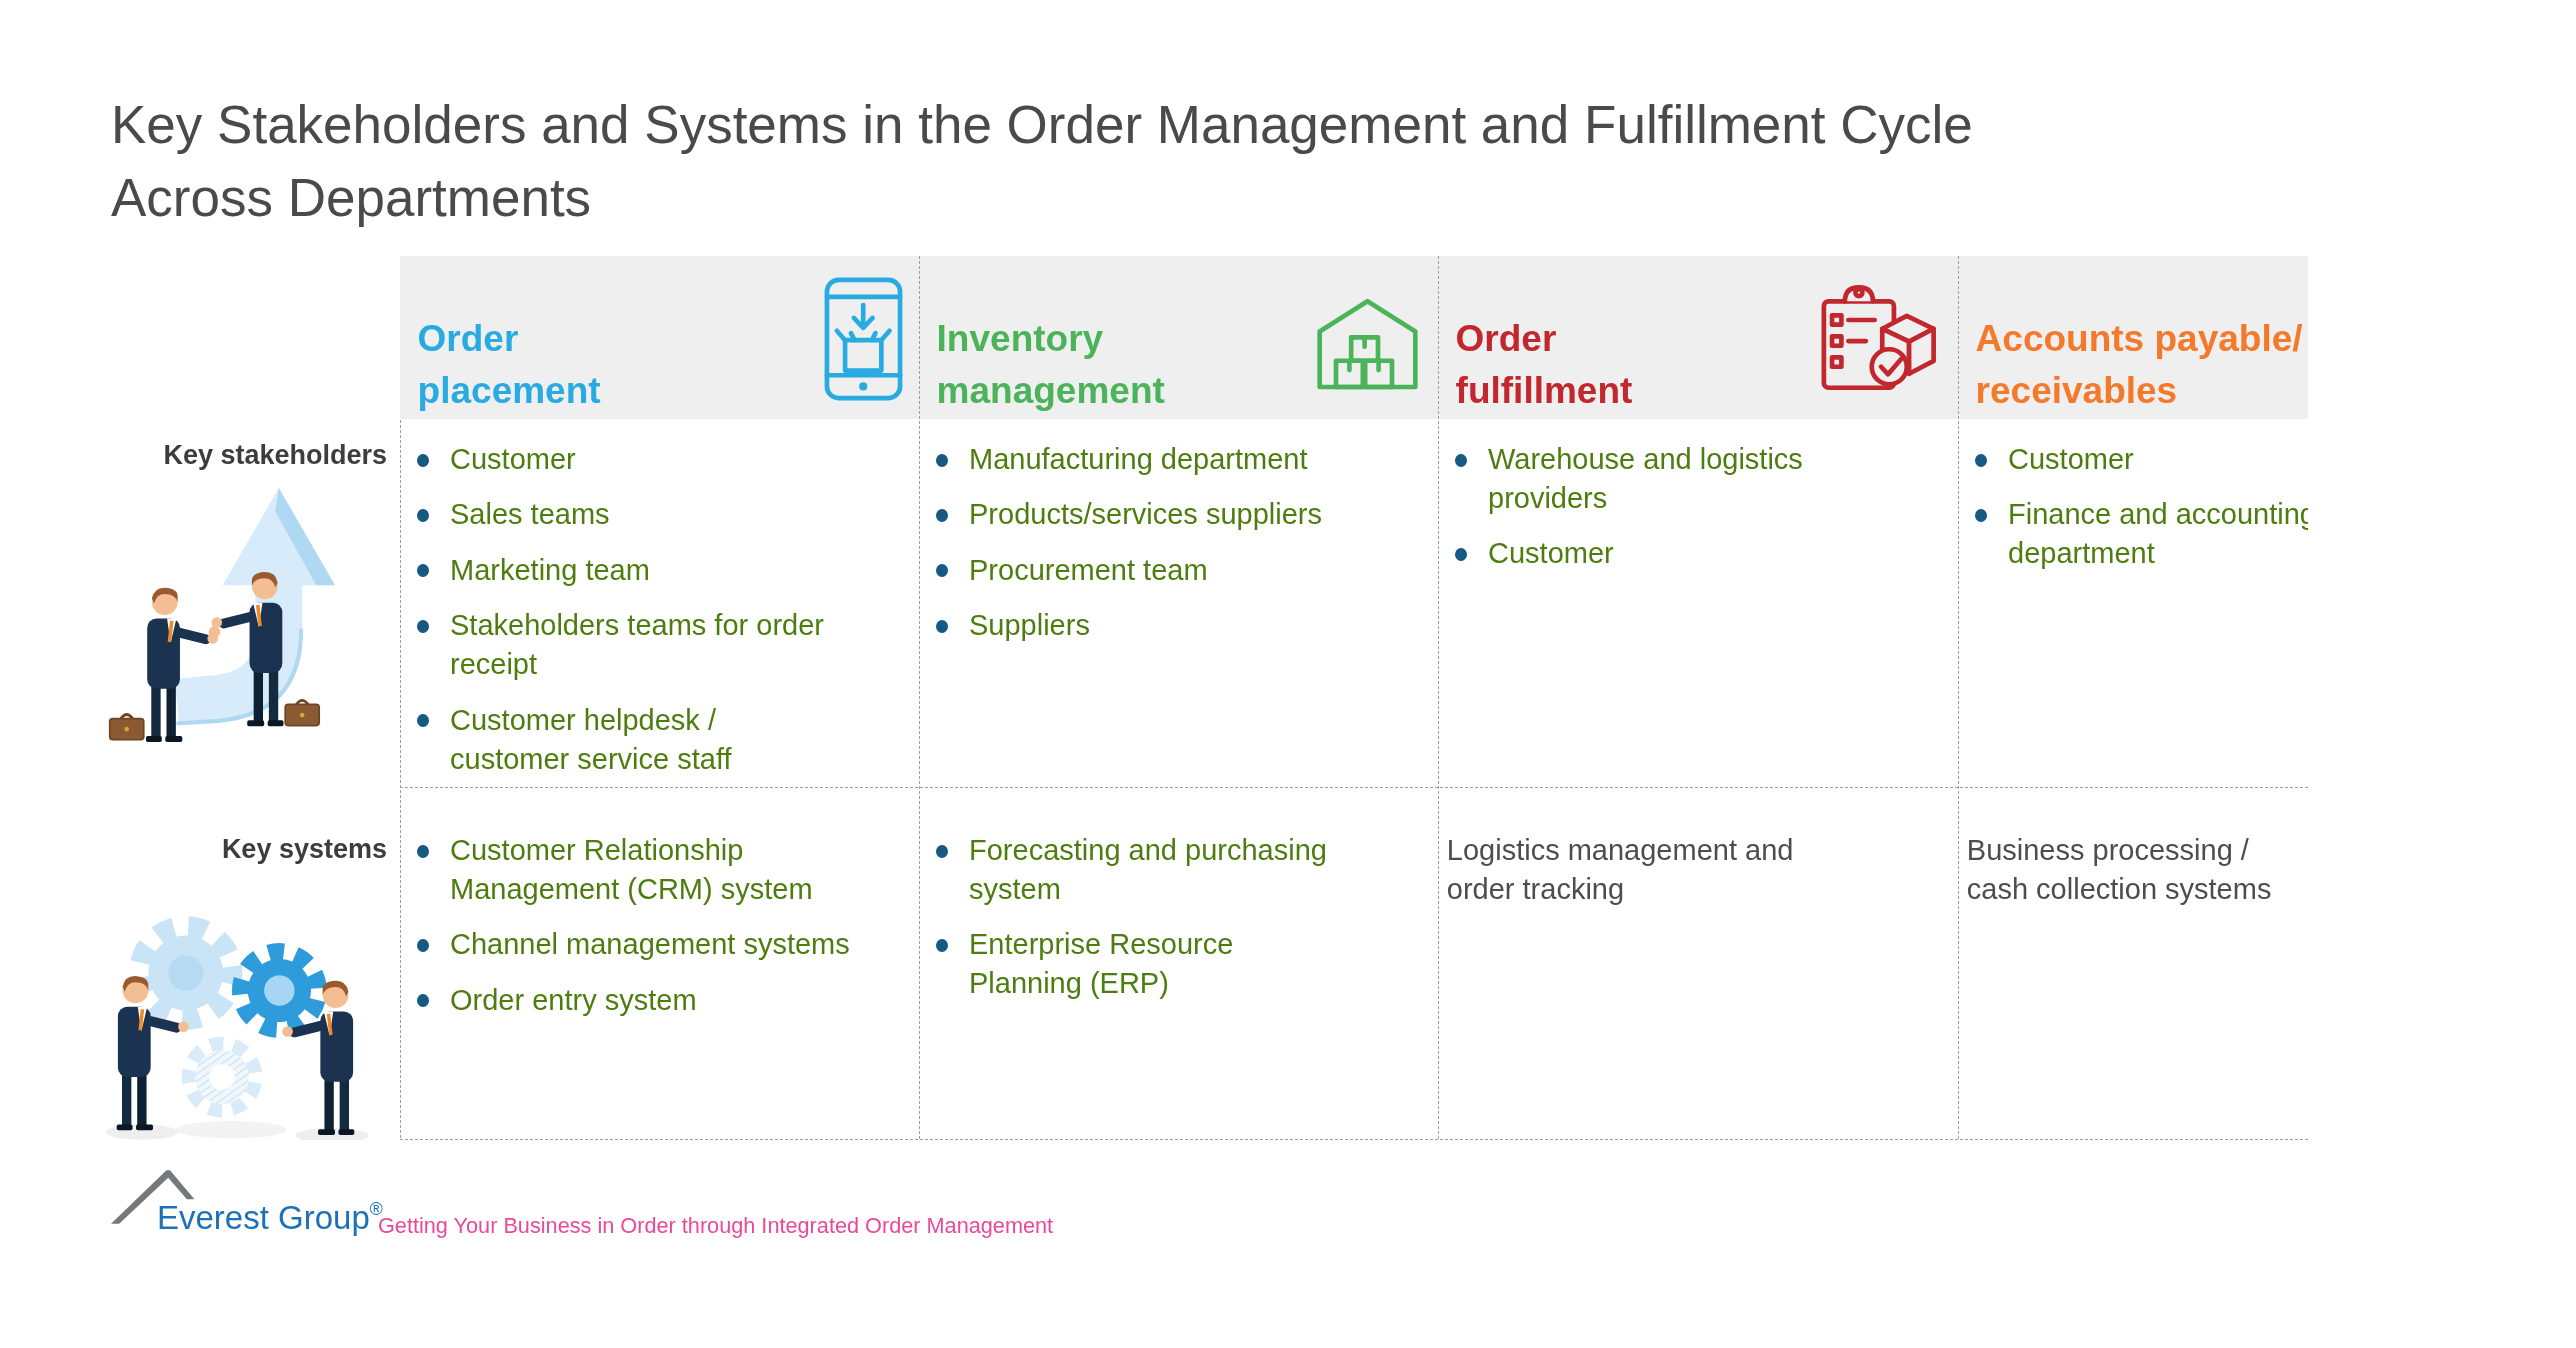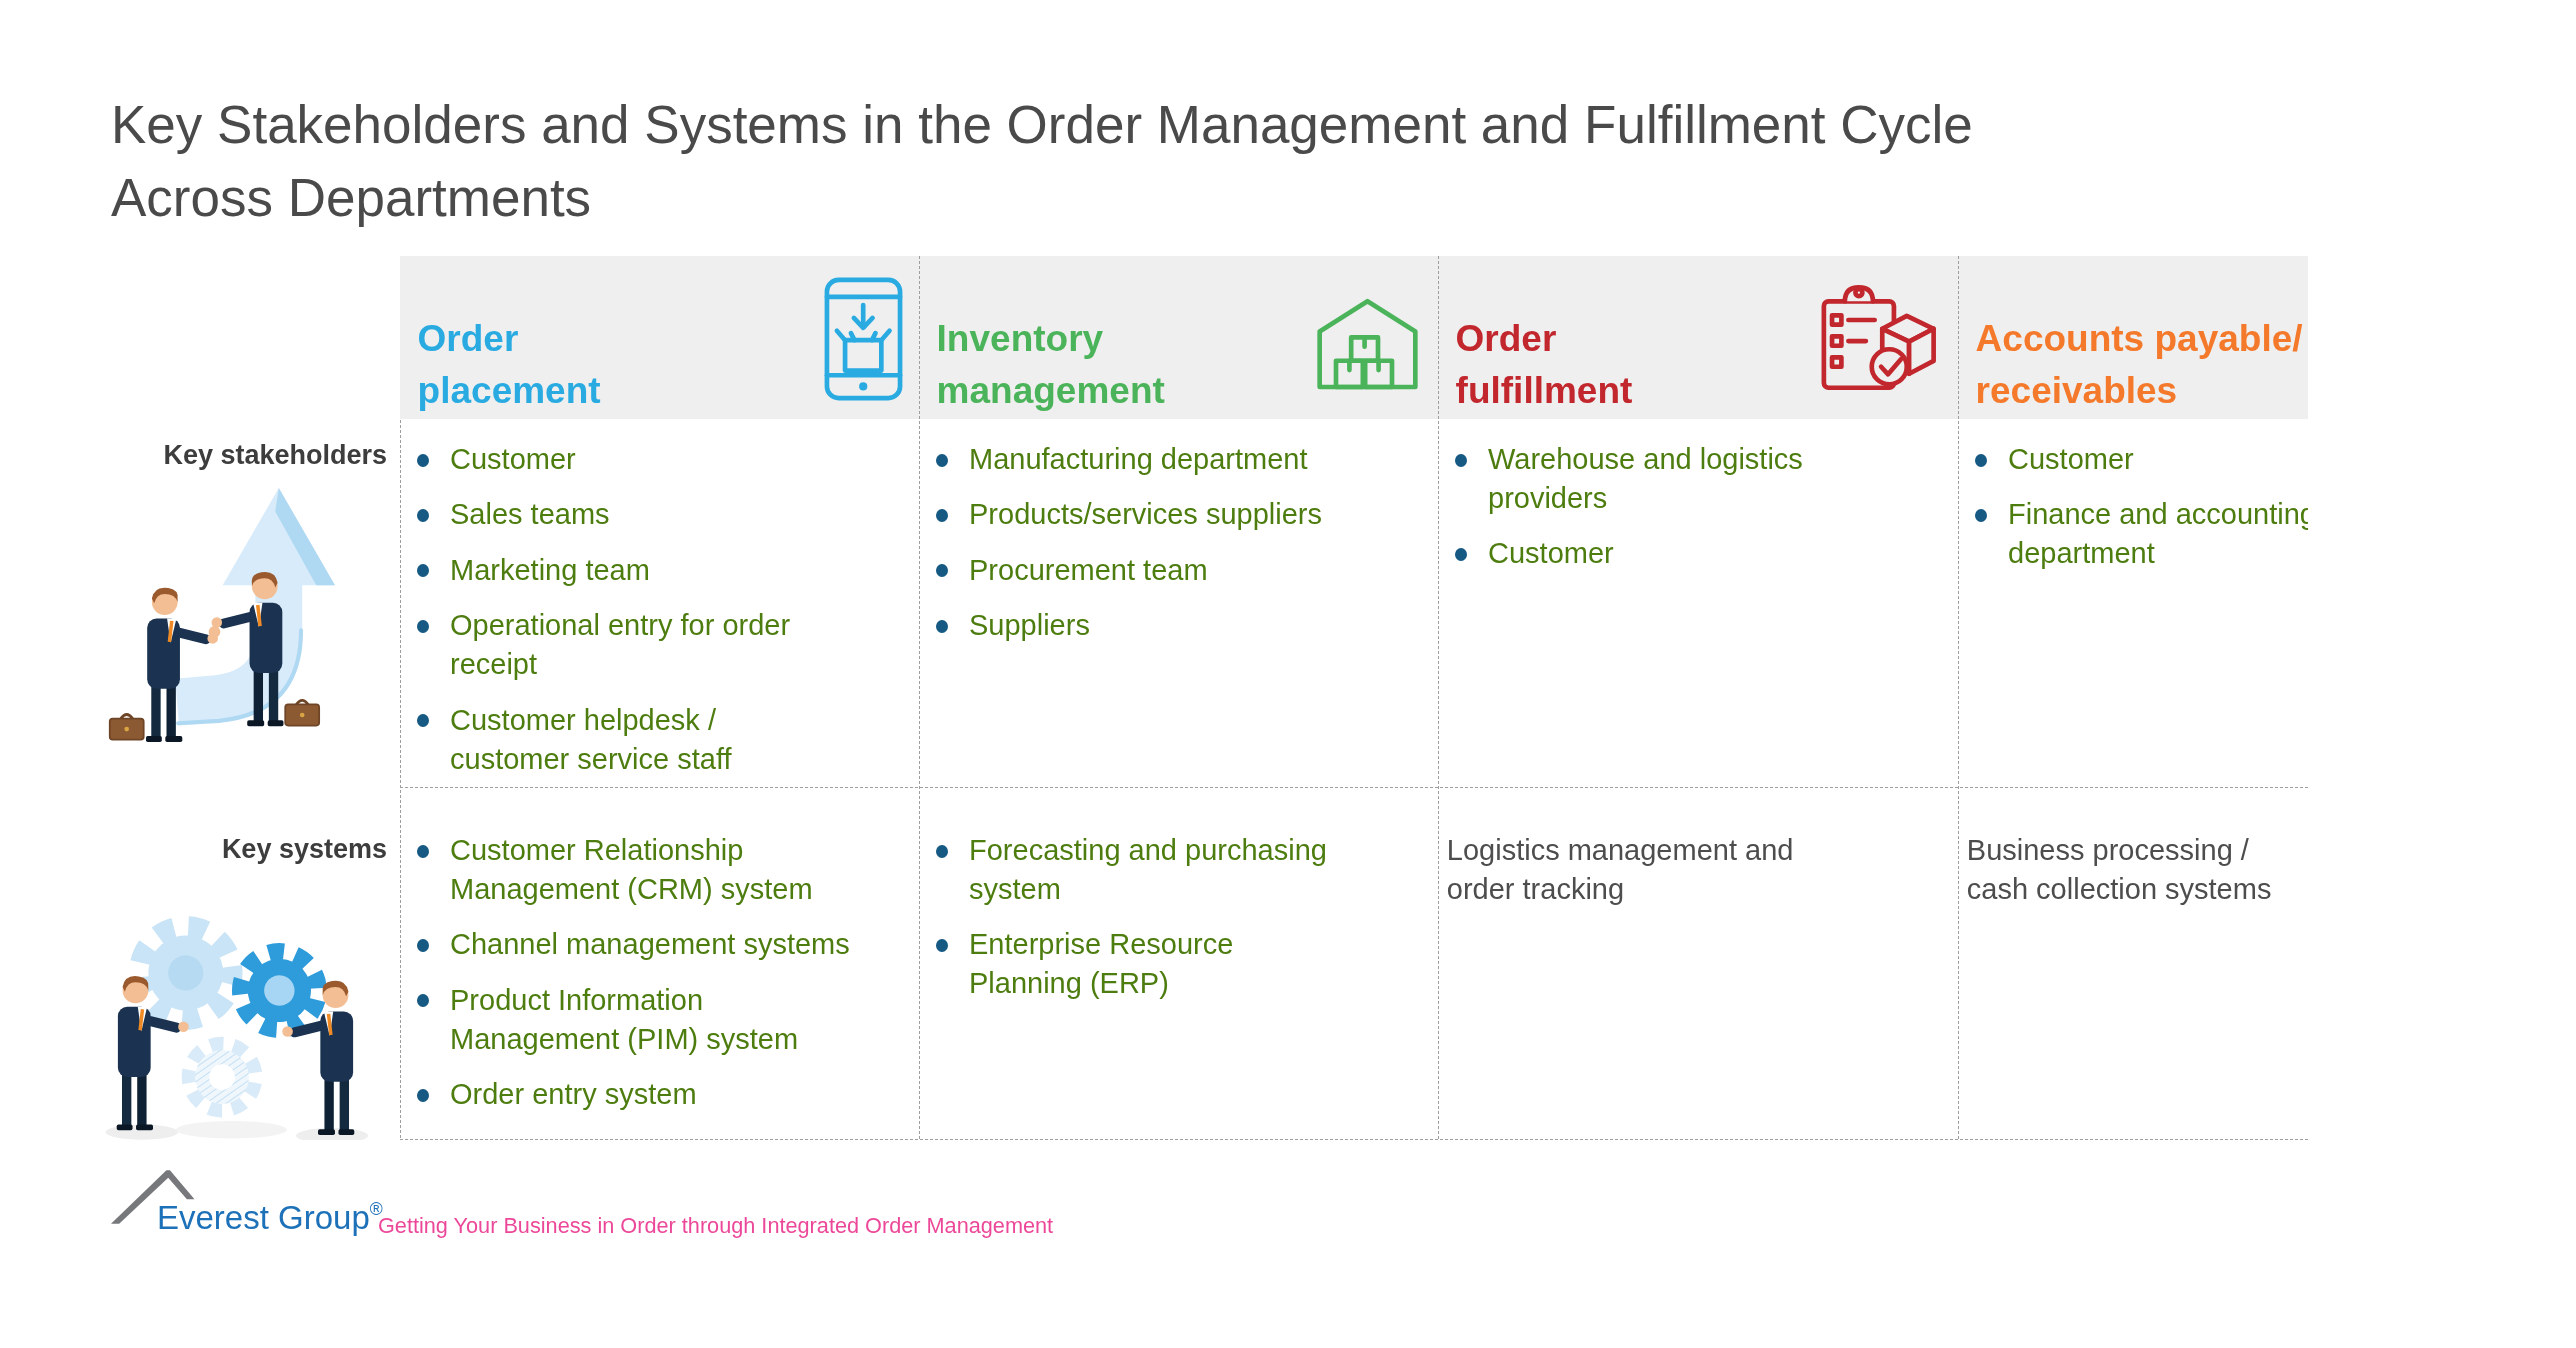--- a/index.html
+++ b/index.html
@@ -215,21 +215,21 @@
     <g transform="translate(408,436) scale(-1,1)">
         <use href="#bizman"></use>
       </g>
   </svg>
 
   <div class="abs cell srow col0">
     <ul>
         <li>Customer</li>
         <li>Sales teams</li>
         <li>Marketing team</li>
-        <li>Operational entry for order
+        <li>Stakeholders teams for order
 receipt</li>
         <li>Customer helpdesk /
 customer service staff</li>
       </ul>
   </div>
   <div class="abs cell srow col1">
     <ul>
         <li>Manufacturing department</li>
         <li>Products/services suppliers</li>
         <li>Procurement team</li>
@@ -249,22 +249,20 @@
         <li>Finance and accounting
 department</li>
       </ul>
   </div>
 
   <div class="abs cell yrow col0">
     <ul>
         <li>Customer Relationship
 Management (CRM) system</li>
         <li>Channel management systems</li>
-        <li>Product Information
-Management (PIM) system</li>
         <li>Order entry system</li>
       </ul>
   </div>
   <div class="abs cell yrow col1">
     <ul>
         <li>Forecasting and purchasing
 system</li>
         <li>Enterprise Resource
 Planning (ERP)</li>
       </ul>

